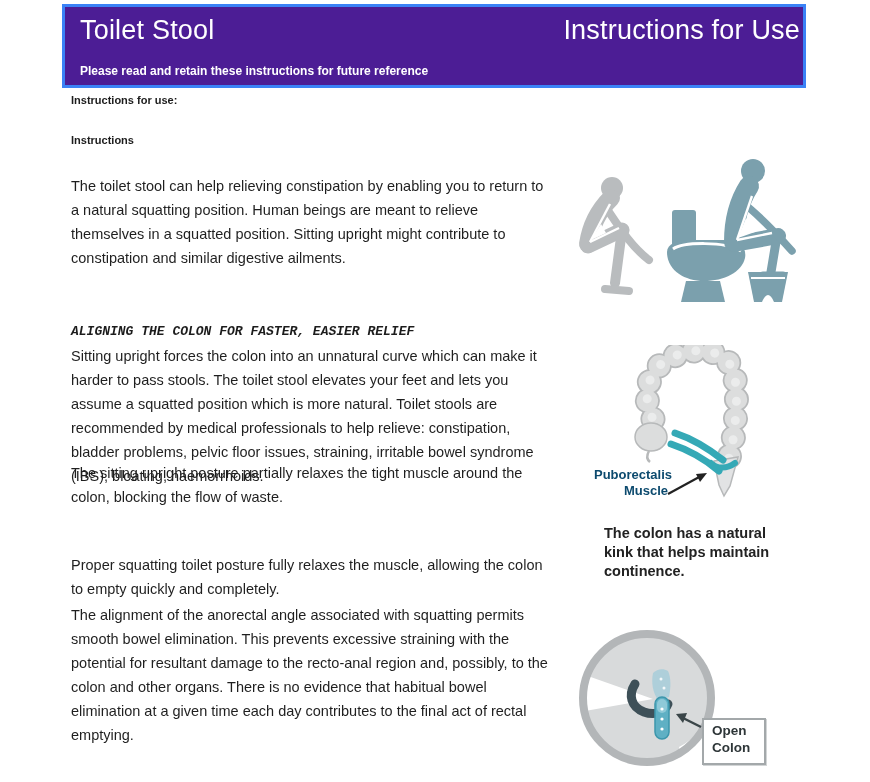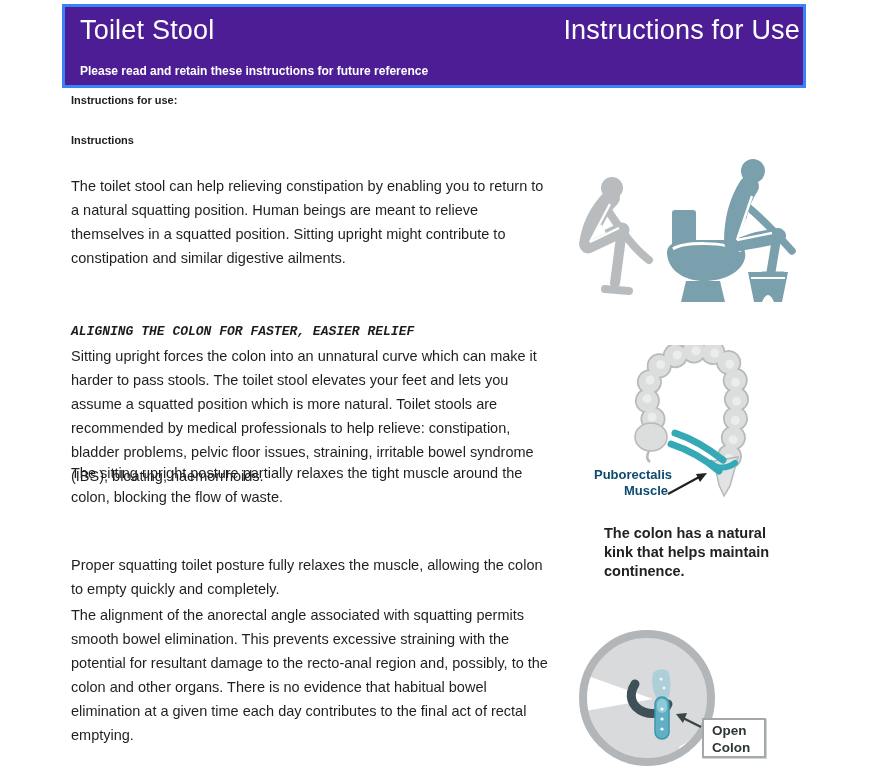--- a/index.html
+++ b/index.html
@@ -17,21 +17,21 @@
   .para{position:absolute;left:71px;width:478px;font-size:14.5px;line-height:24px;color:#1f1f1f;}
   
   .fig{position:absolute;}
   .fig-label{position:absolute;font-size:13px;font-weight:bold;color:#0c4a6e;
              text-align:right;line-height:16px;white-space:pre-line;}
   .fig-caption{position:absolute;left:604px;top:524px;width:172px;font-size:14.5px;
                font-weight:600;line-height:19px;color:#222;}
   .open-colon-box{position:absolute;left:702px;top:718px;width:52px;height:34px;
                   background:#fff;border:2px solid #a3a8aa;box-shadow:1px 1px 0 #d2d5d6;
                   font-size:13.5px;font-weight:bold;line-height:17px;color:#2e3638;
-                  padding:2px 0 0 8px;white-space:pre-line;}
+                  padding:2px 0 7px 8px;white-space:pre-line;}
 </style>
 </head>
 <body>
 
 <div class="page">
 
   <div class="header-bar">
     <div class="header-title">Toilet Stool</div>
     <div class="header-right">Instructions for Use</div>
     <div class="header-sub">Please read and retain these instructions for future reference</div>

